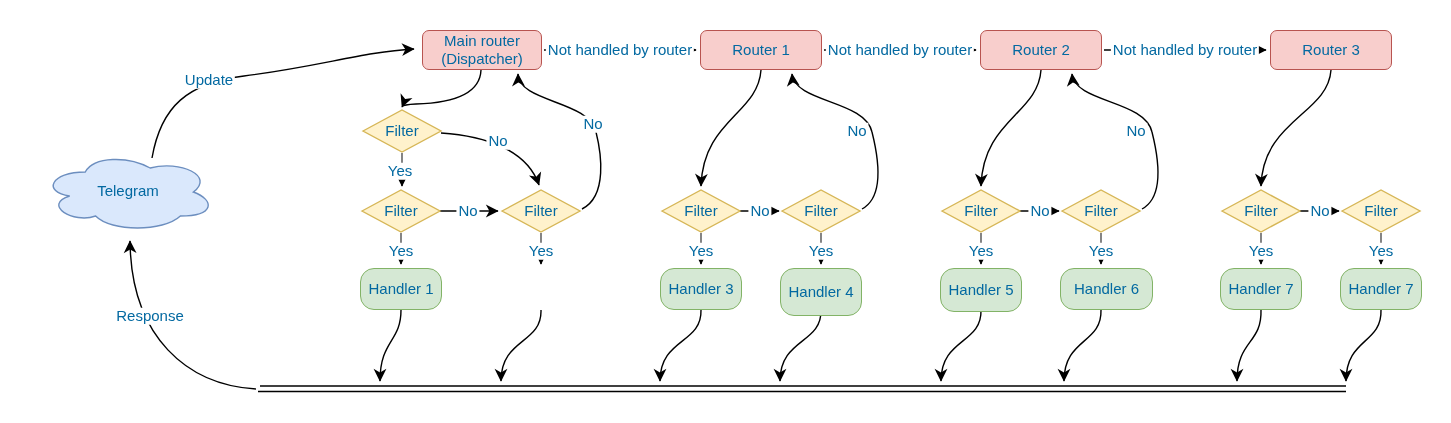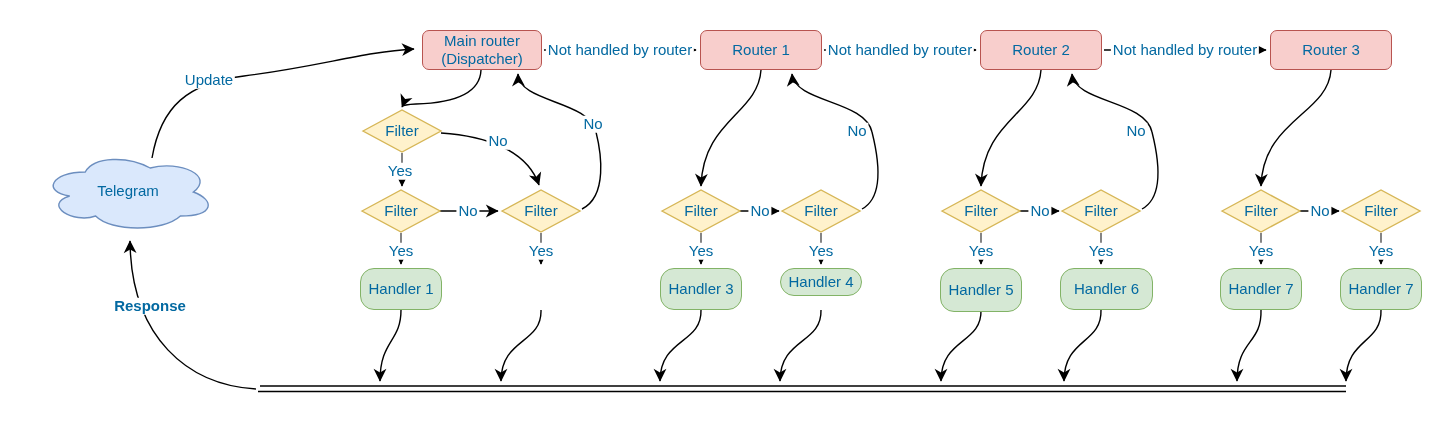--- a/index.html
+++ b/index.html
@@ -131,21 +131,21 @@
   <div class="node router" style="left:1270px;top:30px;width:122px;height:40px;">
     <div>Router 3</div>
   </div>
 
   <div class="node handler" style="left:360px;top:268px;width:82px;height:42px;">
     <div>Handler 1</div>
   </div>
   <div class="node handler" style="left:660px;top:268px;width:82px;height:42px;">
     <div>Handler 3</div>
   </div>
-  <div class="node handler" style="left:780px;top:268px;width:82px;height:28px;">
+  <div class="node handler" style="left:780px;top:268px;width:82px;height:48px;">
     <div>Handler 4</div>
   </div>
   <div class="node handler" style="left:940px;top:268px;width:82px;height:44px;">
     <div>Handler 5</div>
   </div>
   <div class="node handler" style="left:1060px;top:268px;width:93px;height:42px;">
     <div>Handler 6</div>
   </div>
   <div class="node handler" style="left:1220px;top:268px;width:82px;height:42px;">
     <div>Handler 7</div>
@@ -160,21 +160,21 @@
   <div class="lbl" style="left:401px;top:211px;">Filter</div>
   <div class="lbl" style="left:541px;top:211px;">Filter</div>
   <div class="lbl" style="left:701px;top:211px;">Filter</div>
   <div class="lbl" style="left:821px;top:211px;">Filter</div>
   <div class="lbl" style="left:981px;top:211px;">Filter</div>
   <div class="lbl" style="left:1101px;top:211px;">Filter</div>
   <div class="lbl" style="left:1261px;top:211px;">Filter</div>
   <div class="lbl" style="left:1381px;top:211px;">Filter</div>
 
   <div class="lbl bg" style="left:209px;top:80px;">Update</div>
-  <div class="lbl bg" style="left:150px;top:306px;font-weight:bold;">Response</div>
+  <div class="lbl bg" style="left:150px;top:316px;">Response</div>
 
   <div class="lbl bg" style="left:620px;top:50px;">Not handled by router</div>
   <div class="lbl bg" style="left:900px;top:50px;">Not handled by router</div>
   <div class="lbl bg" style="left:1185px;top:50px;">Not handled by router</div>
 
   <div class="lbl bg" style="left:400px;top:171px;">Yes</div>
   <div class="lbl bg" style="left:401px;top:251px;">Yes</div>
   <div class="lbl bg" style="left:541px;top:251px;">Yes</div>
   <div class="lbl bg" style="left:701px;top:251px;">Yes</div>
   <div class="lbl bg" style="left:821px;top:251px;">Yes</div>

